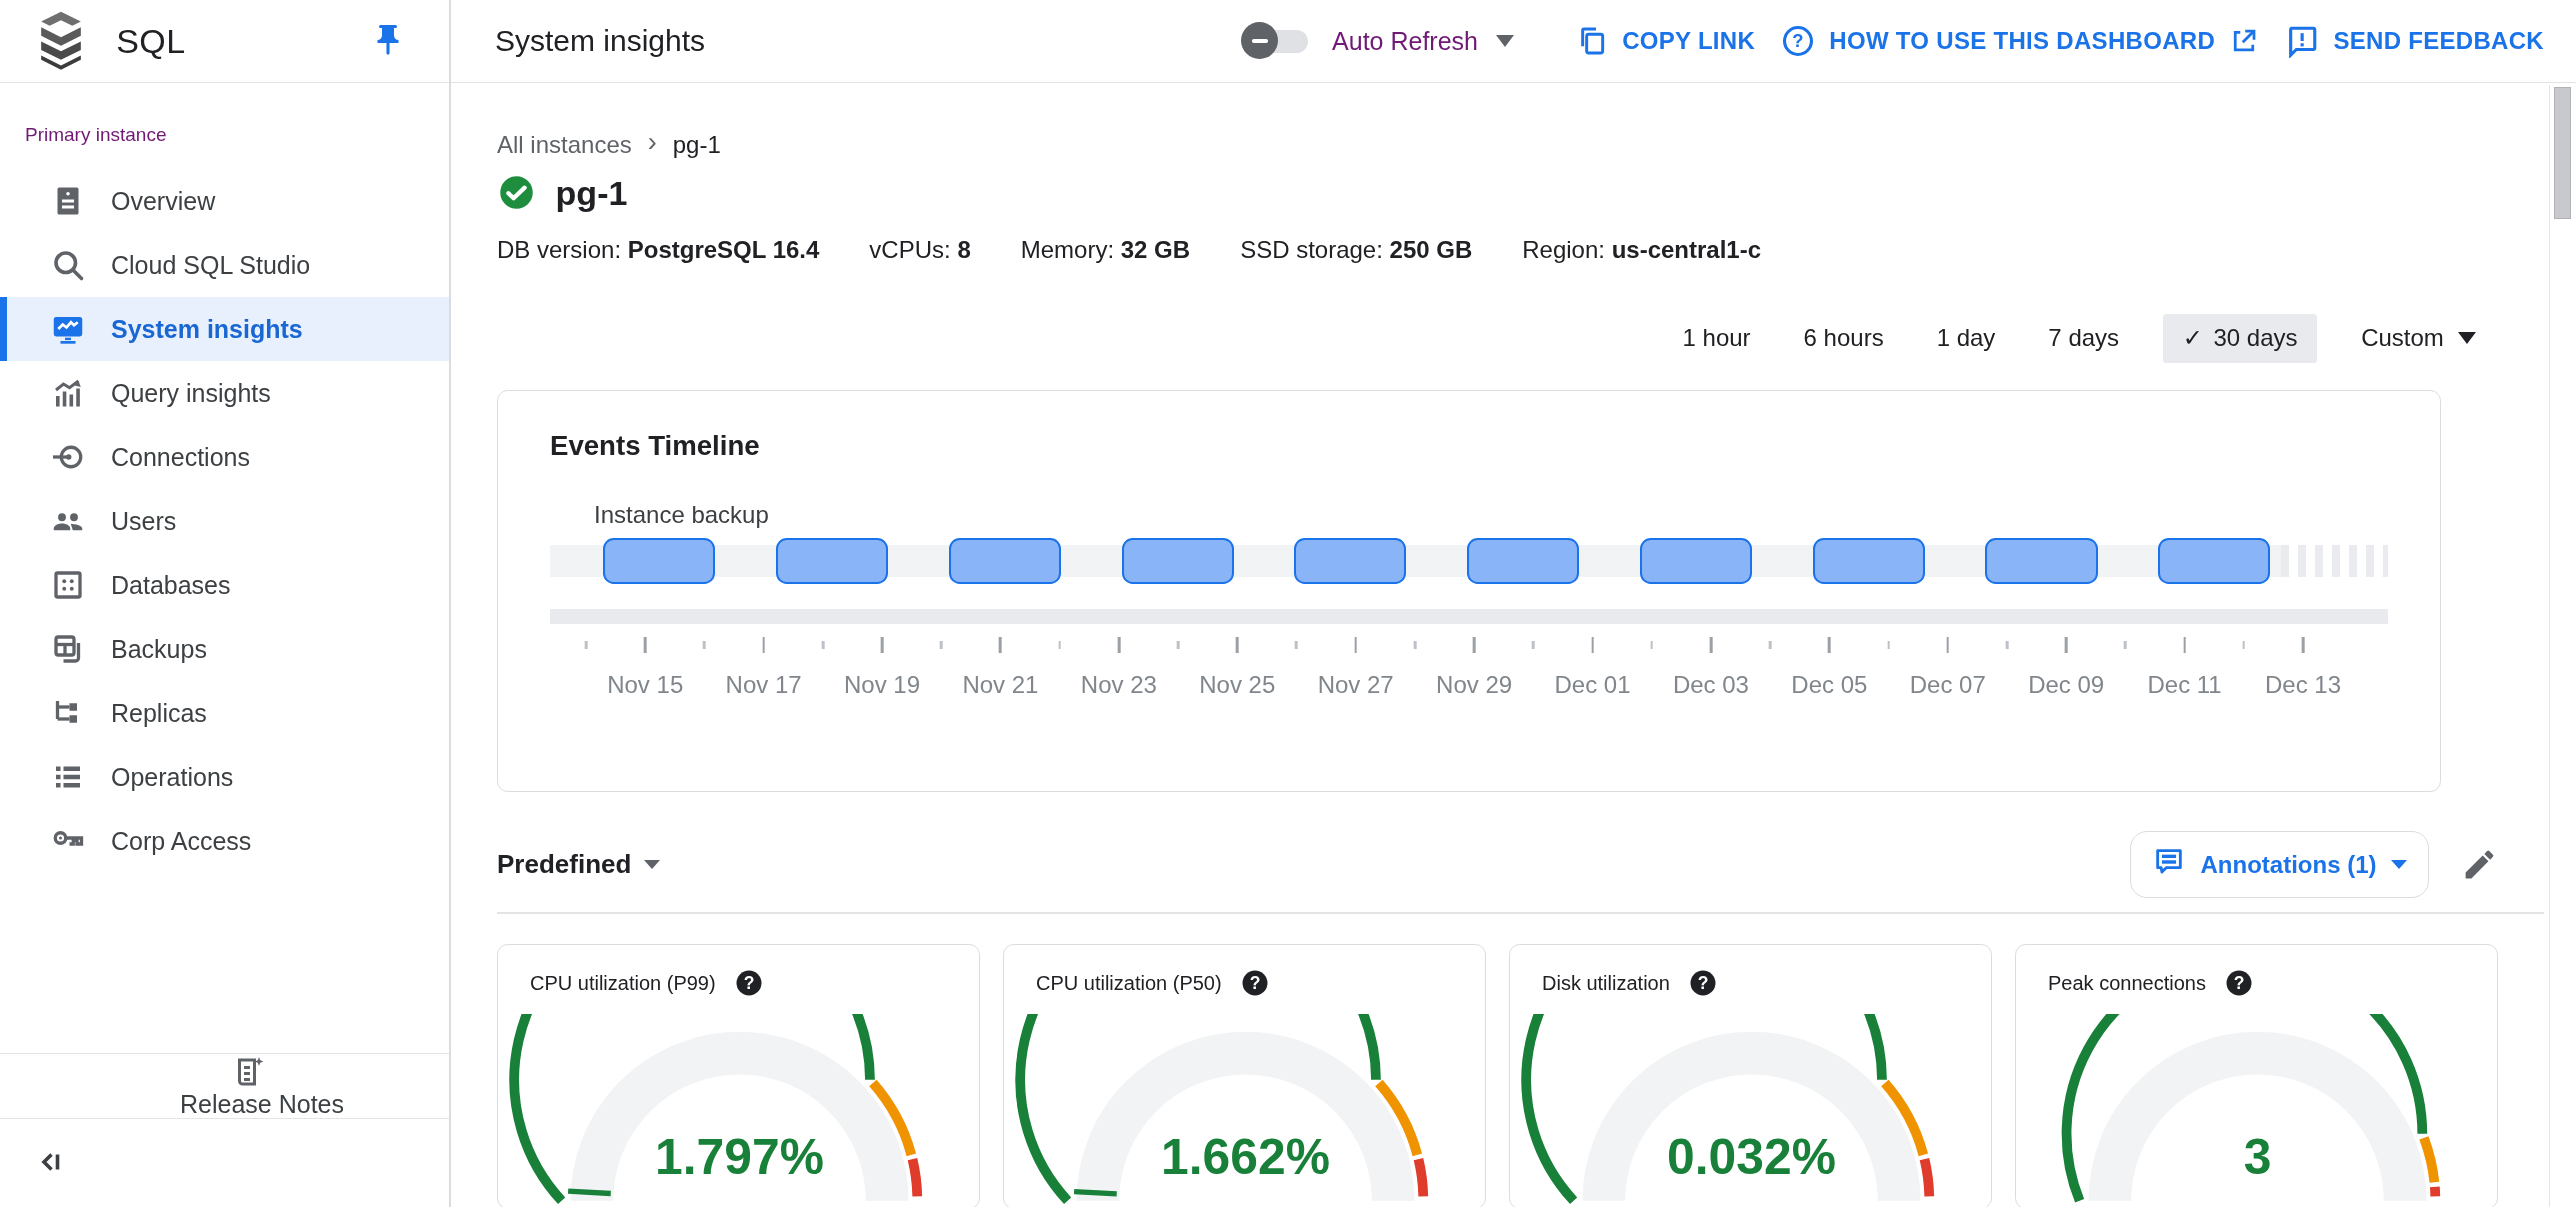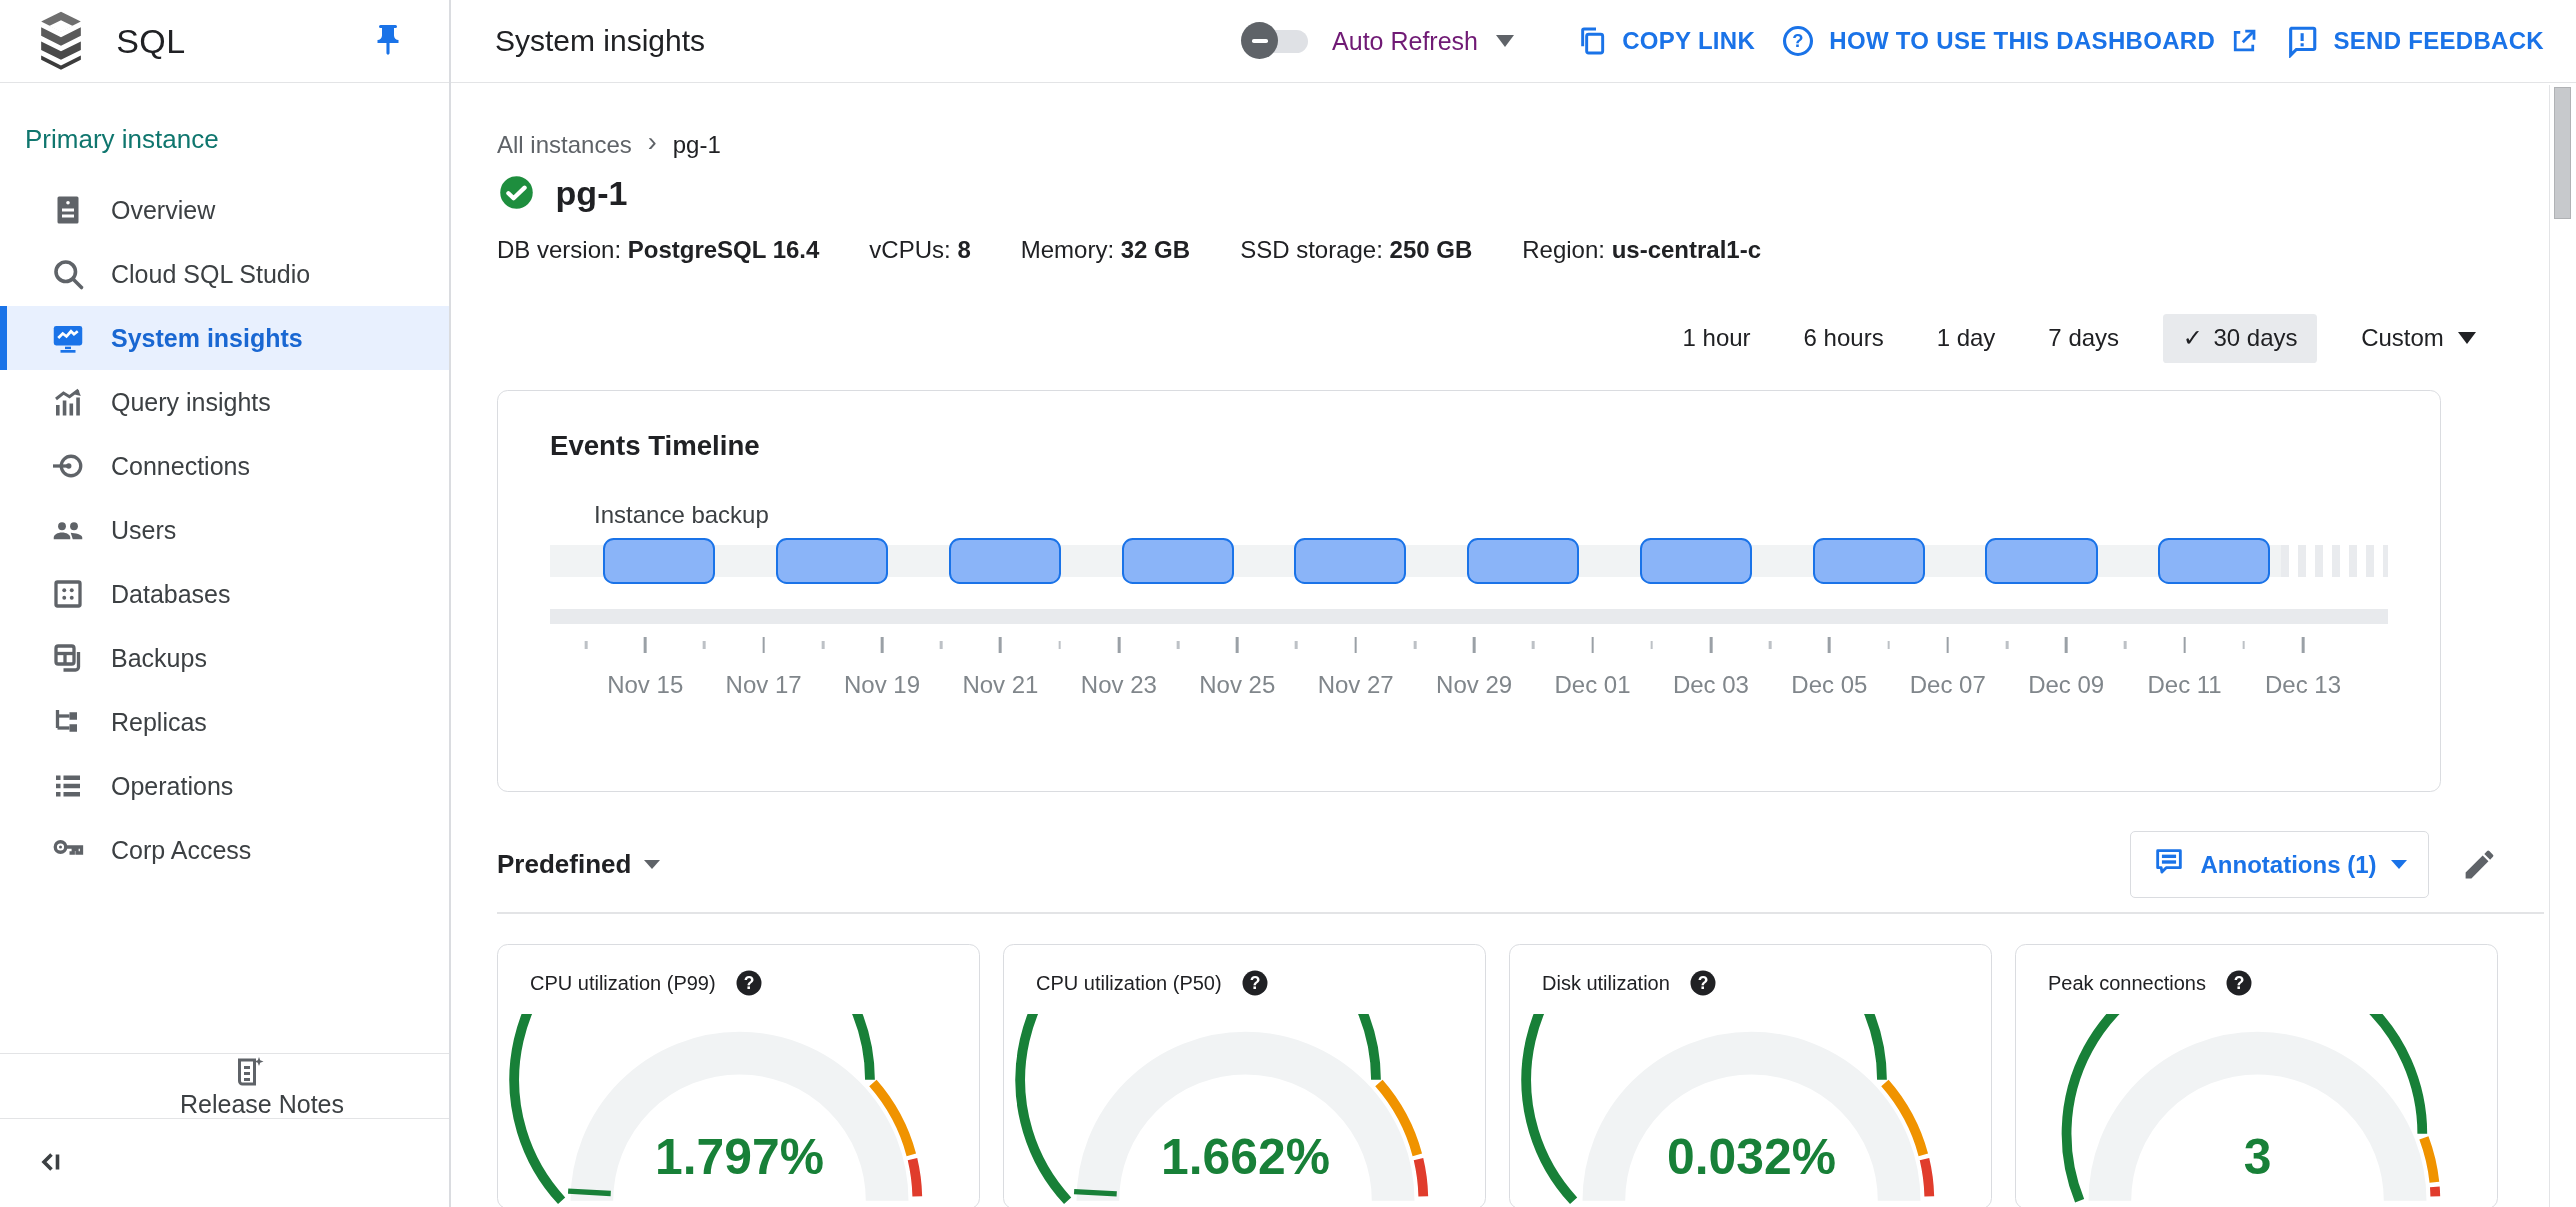--- a/index.html
+++ b/index.html
@@ -23,21 +23,21 @@
     background:#5f6368; display:flex; align-items:center; justify-content:center; }
   .toggle-knob::after { content:""; width:16px; height:3.6px; background:#fff; border-radius:1.8px; }
   .autorefresh-label { font-size:25px; color:#701a75; }
   .caret-down { width:0; height:0; border-left:9.8px solid transparent; border-right:9.8px solid transparent; border-top:12.5px solid #5f6368; }
   .head-action { display:flex; align-items:center; gap:14.2px; color:#1a73e8; font-size:24px; font-weight:700;
     letter-spacing:0.3px; cursor:pointer; white-space:nowrap; }
 
   
   .sidebar { position:absolute; left:0; top:85px; width:449px; bottom:0; background:#fff; }
   .vline { position:absolute; left:449px; top:0; bottom:0; width:1.8px; background:#dadce0; z-index:6; }
-  .side-section { font-size:26px; color:#0f766e; padding:39px 16px 23px 25px; }
+  .side-section { font-size:19px; color:#701a75; padding:39px 16px 23px 25px; }
   .side-item { height:64px; display:flex; align-items:center; padding-left:50px; cursor:pointer; position:relative; }
   .side-item .lbl { font-size:25px; color:#3c4043; margin-left:25px; }
   .side-item.active { background:#e8f0fe; }
   .side-item.active::before { content:""; position:absolute; left:0; top:0; bottom:0; width:7.1px; background:#1a73e8; }
   .side-item.active .lbl { color:#1967d2; font-weight:700; }
   .side-icon { width:36px; height:36px; flex:0 0 auto; display:flex; }
   .side-footer { position:absolute; left:0; right:0; bottom:0; }
   .release-row { border-top:1.8px solid #e3e4e6; border-bottom:1.8px solid #e3e4e6; }
   .collapse-row { height:89px; display:flex; align-items:center; padding-left:32px; cursor:pointer; }
 
@@ -78,21 +78,21 @@
   .tick.short { height:8px; background:#bdc1c6; }
   .tick.tall { height:16px; }
   .axis-labels { position:relative; margin:18px 85px 0 36px; height:30px; }
   .axis-label { position:absolute; transform:translateX(-50%); font-size:24px; color:#80868b; white-space:nowrap; }
 
   
   .metrics-toolbar { margin-top:39px; display:flex; align-items:center; width:2001px; }
   .predefined { display:flex; align-items:center; gap:12.5px; font-size:26px; font-weight:700; cursor:pointer; }
   .predefined .caret-down { border-left-width:8px; border-right-width:8px; border-top-width:9.8px; border-top-color:#5f6368; }
   .annotations-btn { margin-left:auto; display:flex; align-items:center; gap:14.2px; border:1.8px solid #dadce0;
-    border-radius:5px; background:#fff; padding:12.5px 21.3px; color:#1a73e8; font-size:24px; font-weight:700; cursor:pointer; }
+    border-radius:17px; background:#fff; padding:12.5px 21.3px; color:#1a73e8; font-size:24px; font-weight:700; cursor:pointer; }
   .annotations-btn .caret-down { border-left-width:8px; border-right-width:8px; border-top-width:9.8px; border-top-color:#1a73e8; }
   .edit-pencil { margin-left:32px; cursor:pointer; display:flex; }
   .toolbar-divider { margin-top:14.2px; width:2049px; height:1.8px; background:#e3e4e6; }
 
   
   .gauges-row { margin-top:30px; display:flex; gap:23px; }
   .gauge-card { width:483px; height:265px; padding:23px 0 0 32px; overflow:hidden; position:relative; }
   .gauge-title-row { display:flex; align-items:center; gap:18px; }
   .gauge-title { font-size:20px; color:#202124; }
   .gauge-svg { position:absolute; left:0; top:69px; }

